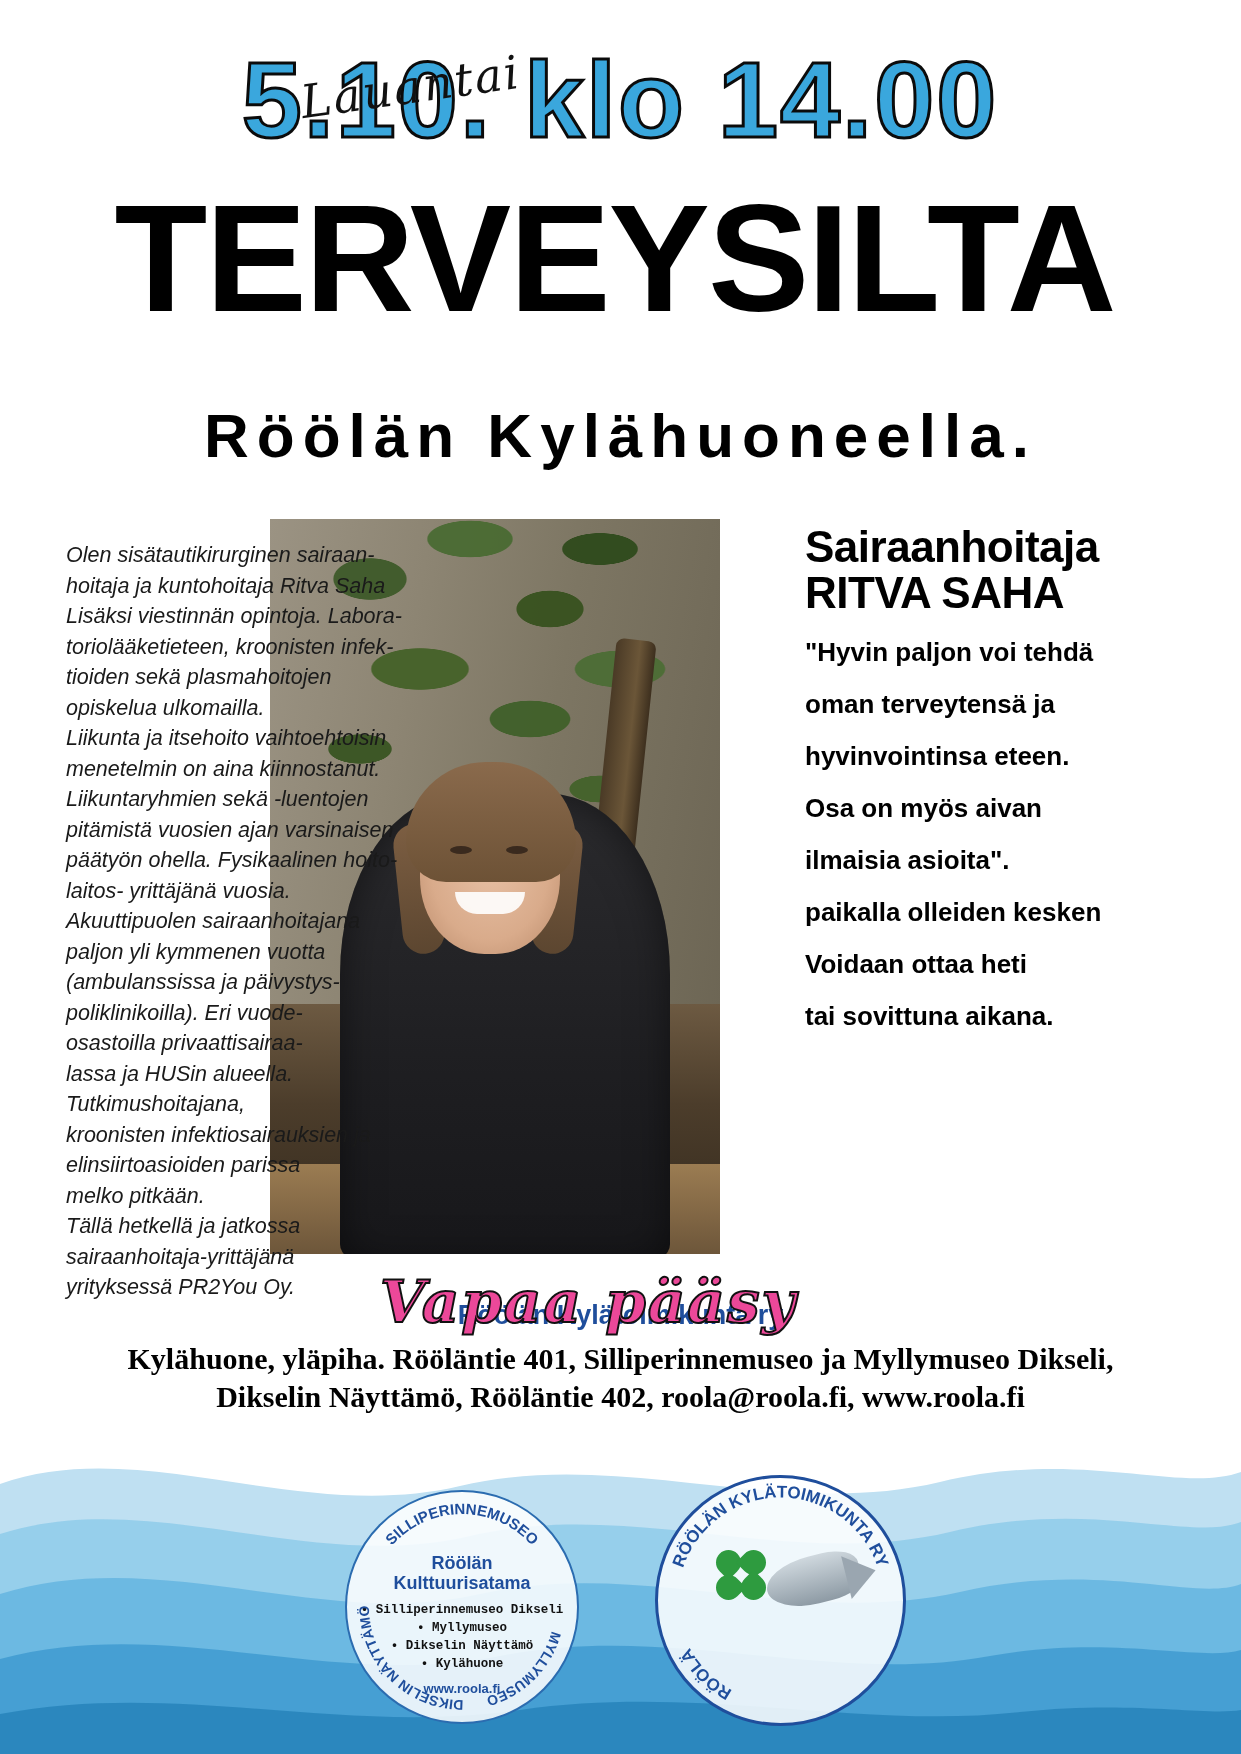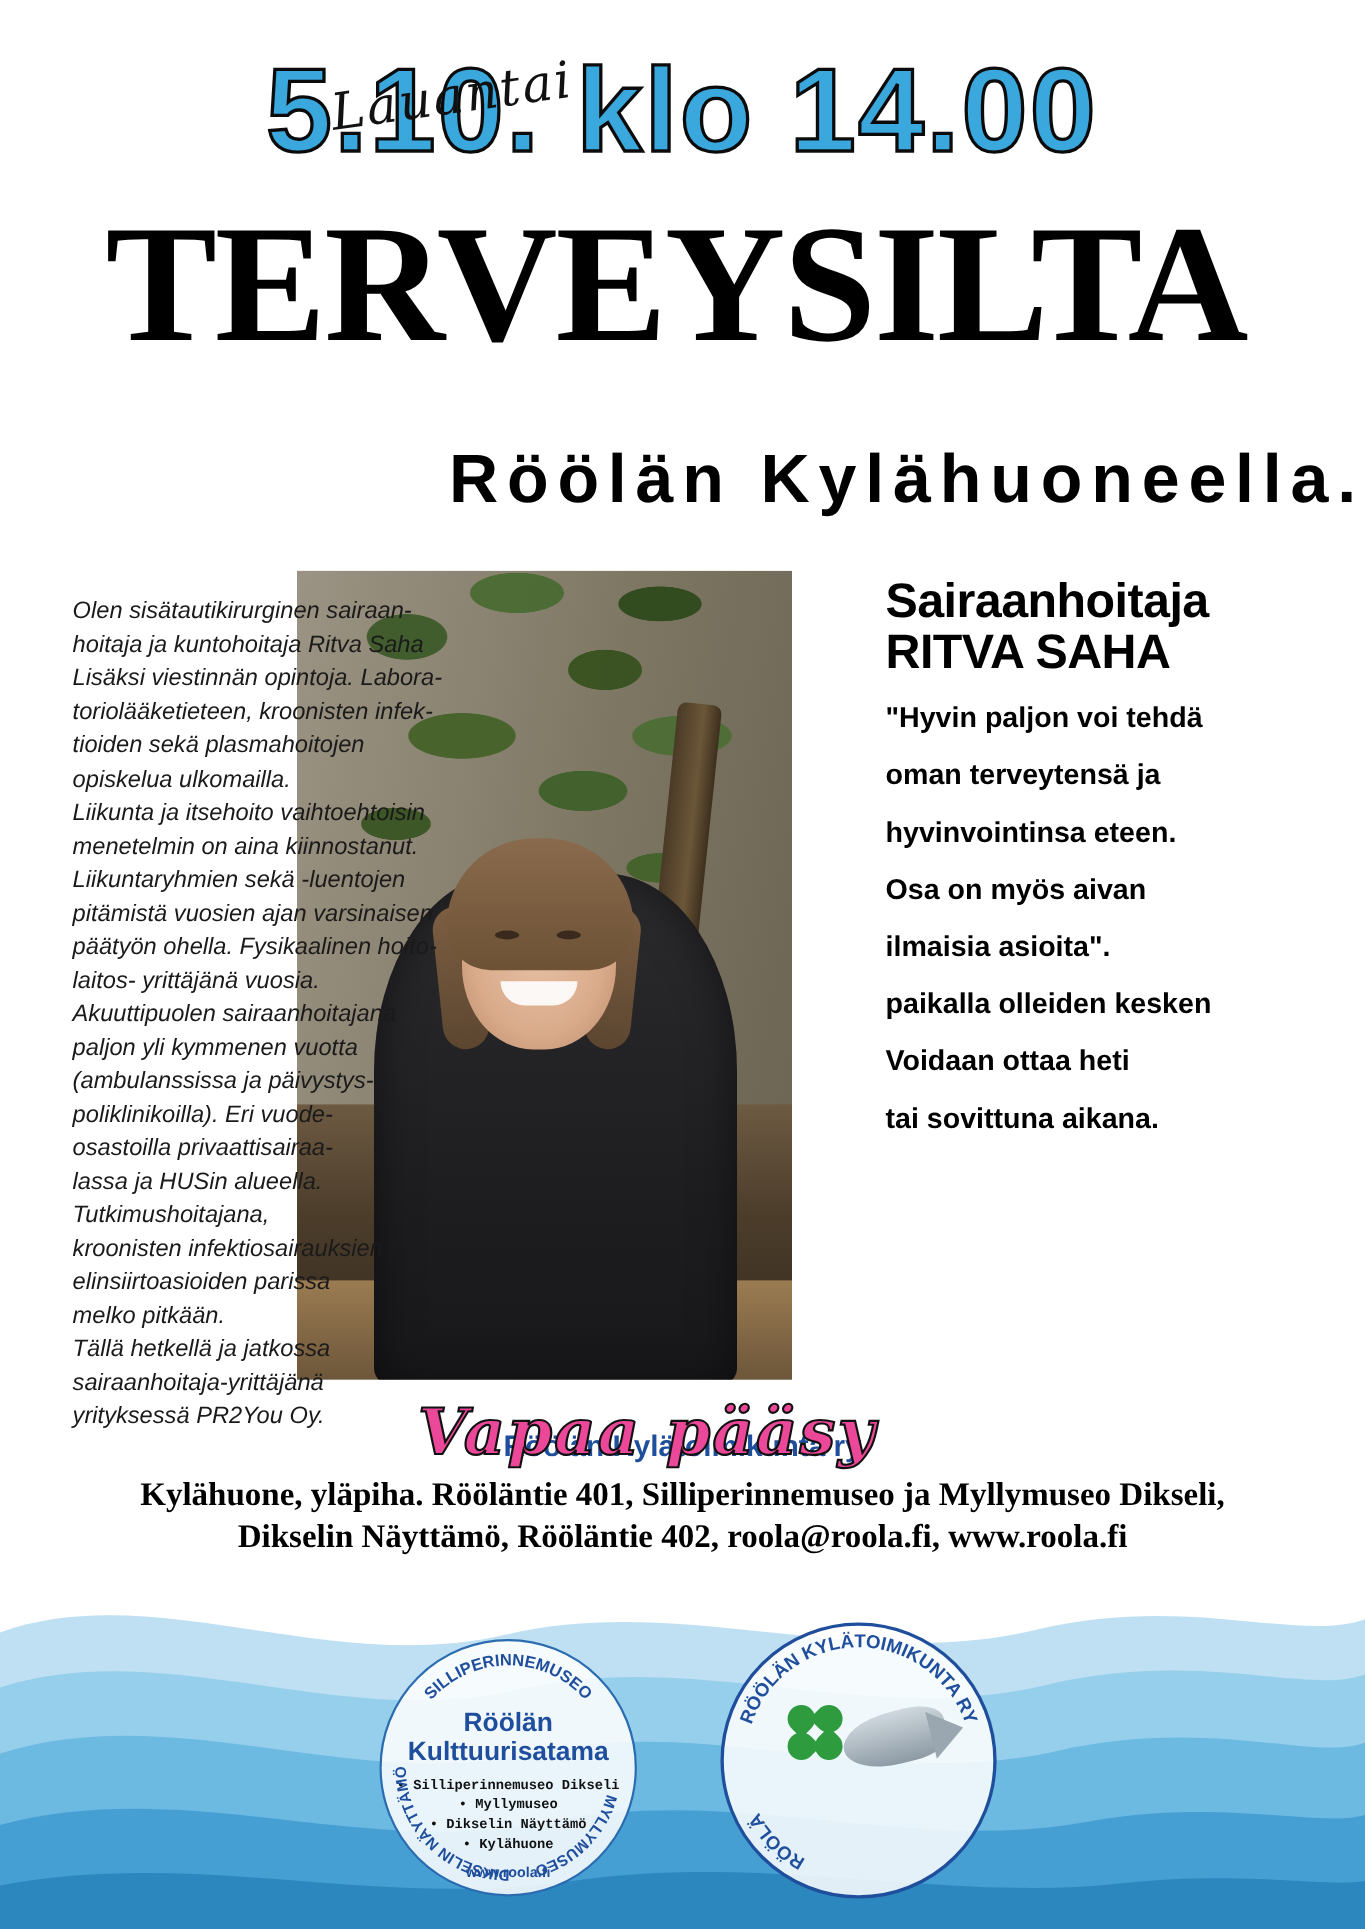--- a/index.html
+++ b/index.html
@@ -51,34 +51,34 @@
     letter-spacing: 2px;
   }
 
   
   .main-title {
     position: absolute;
     top: 182px;
     left: 0;
     width: 1229px;
     text-align: center;
-    font-family: Liberation Serif, serif;
+    font-family: Liberation Sans, sans-serif;
     font-weight: bold;
     font-size: 152px;
     line-height: 1.0;
     letter-spacing: -2px;
     color: #000;
     white-space: nowrap;
   }
   .sub-title {
     position: absolute;
     top: 400px;
     left: 0;
     width: 1241px;
-    text-align: right;
+    text-align: center;
     font-family: "Liberation Sans", sans-serif;
     font-weight: bold;
     font-size: 62px;
     letter-spacing: 8px;
     color: #000;
     white-space: nowrap;
   }
 
   
   .bio {
@@ -282,21 +282,21 @@
     border-radius: 50%;
     background: rgba(255,255,255,0.86);
     border: 2px solid #2b6cb0;
     z-index: 8;
     text-align: center;
   }
   .logo-culture .lc-title {
     margin-top: 62px;
     font-family: "Liberation Sans", sans-serif;
     font-weight: bold;
-    font-size: 24px;
+    font-size: 18px;
     line-height: 1.1;
     color: #1f4e9c;
     white-space: pre-line;
   }
   .logo-culture .lc-list {
     margin-top: 7px;
     font-family: Liberation Mono, monospace;
     font-weight: bold;
     font-size: 12.5px;
     line-height: 1.45;

